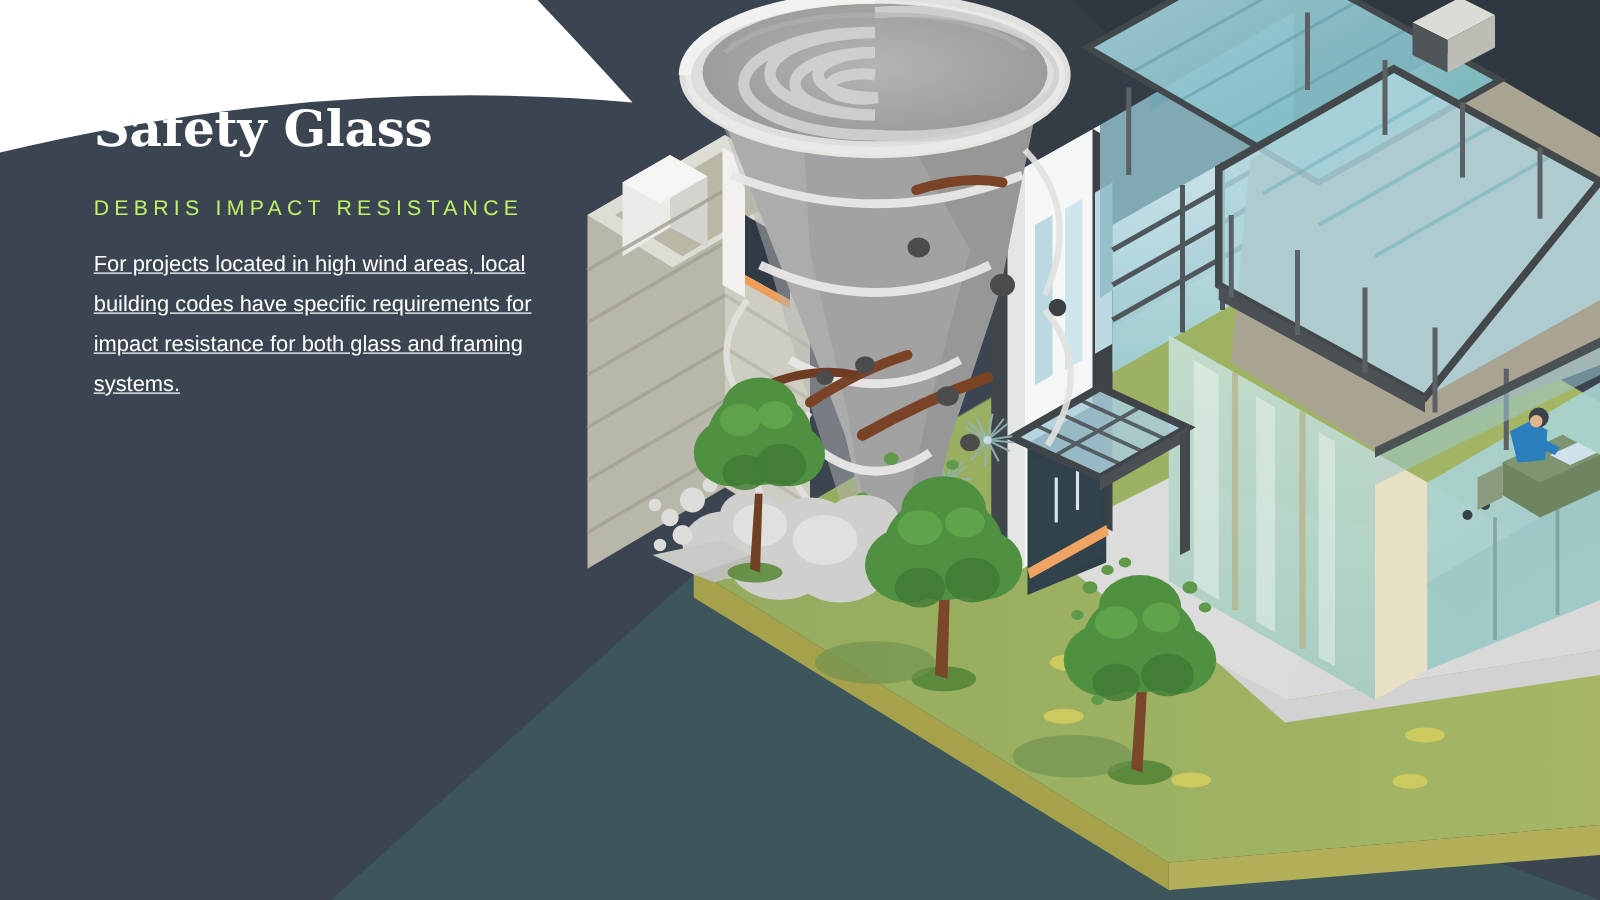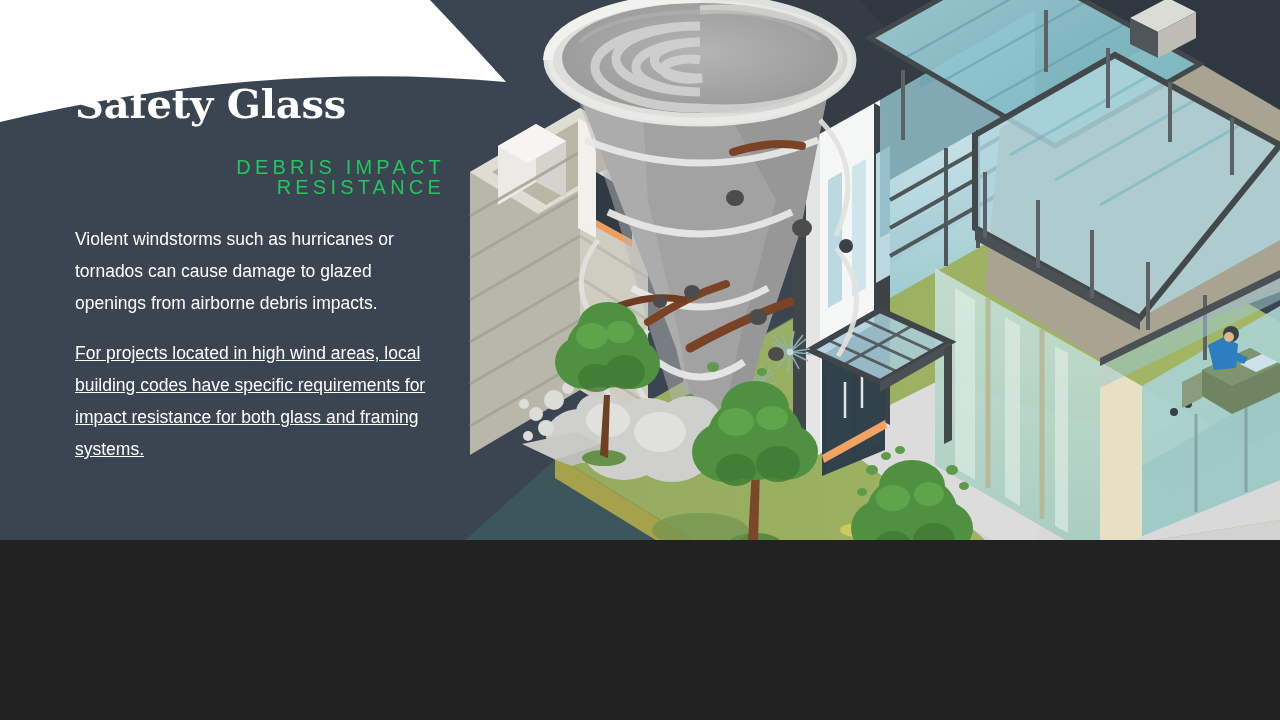--- a/index.html
+++ b/index.html
@@ -1,44 +1,43 @@
 <!DOCTYPE html>
 <html><head>
 <meta charset="utf-8">
 <title>Safety Glass Applications</title>
 <style>
   html,body{margin:0;padding:0;background:#222;}
   #slide{
-    position:relative;width:1280px;height:540px;overflow:hidden;
+    position:relative;width:1280px;height:720px;overflow:hidden;
     background:#3a4551;
     font-family:"Liberation Sans", sans-serif;
   }
   svg.full{position:absolute;left:0;top:0;width:1280px;height:720px;display:block;}
 
   
   #text-col{
     position:absolute;left:75px;top:78px;width:370px;z-index:40;
   }
   #page-title{
     font-family:"DejaVu Serif","Liberation Serif",serif;
     font-weight:700;
     font-size:40px;
     line-height:51px;
     color:#ffffff;
     margin:0 0 0 0;
     letter-spacing:-0.2px;
   }
   #subtitle{
     margin:28px 0 0 0;
-    font-size:20px;
+    font-size:17px;
     font-weight:400;
-    color:#22c55e;
+    color:#bef264;
     letter-spacing:4.2px;
     line-height:20px;
-    text-align:right;
   }
   .para{
     margin:26px 0 0 0;
     font-size:17.5px;
     line-height:32px;
     color:#ffffff;
     font-weight:400;
     max-width:360px;
   }
   .para.second{margin-top:18px;text-decoration:underline;}
@@ -481,17 +480,16 @@
       <path d="M0 0 L430 0 Q470 42 506 82 Q260 60 0 122 Z" fill="#ffffff"></path>
 
     </g>
   </svg>
 
   <div id="text-col">
     <h1 id="page-title">
       <span>Safety Glass</span><br>
     </h1>
     <div id="subtitle">DEBRIS IMPACT RESISTANCE</div>
-    <p class="para first">Violent windstorms such as hurricanes or tornados can cause damage to glazed openings from airborne debris impacts.</p>
     <p class="para second">For projects located in high wind areas, local building codes have specific requirements for impact resistance for both glass and framing systems.</p>
   </div>
 
 </div>
 
 </body></html>

